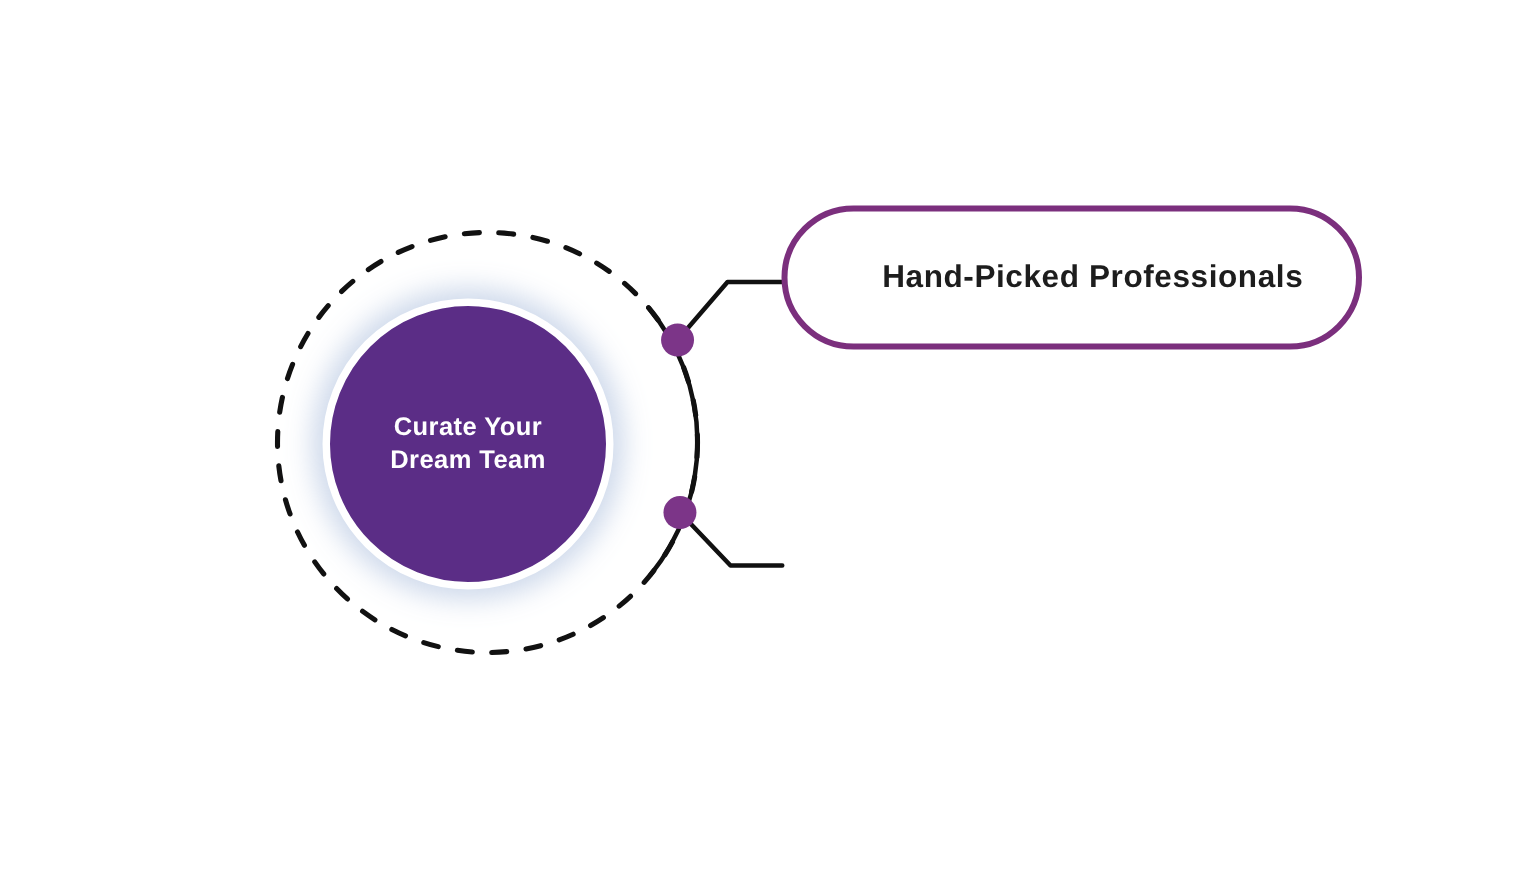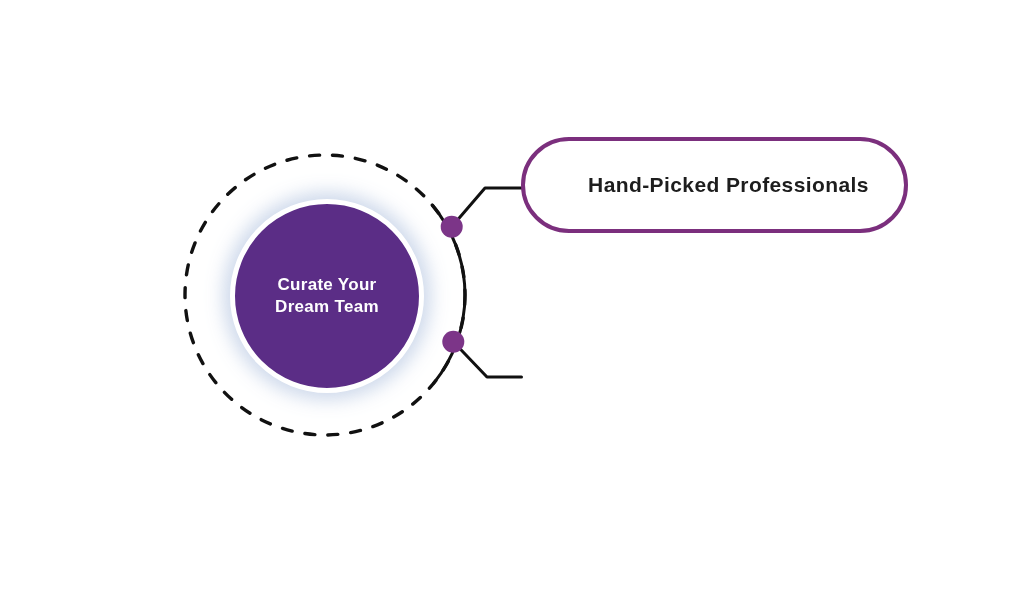--- a/index.html
+++ b/index.html
@@ -18,21 +18,21 @@
   .diagram-svg {
     position: absolute;
     left: 0;
     top: 0;
     width: 1024px;
     height: 597px;
   }
   
   .center-circle {
     position: absolute;
-    left: 230px;
+    left: 215px;
     top: 199px;
     width: 194px;
     height: 194px;
     box-sizing: border-box;
     background: #5b2d86;
     border: 5px solid #ffffff;
     border-radius: 50%;
     box-shadow: 0 0 18px 7px rgba(198, 210, 231, 0.85);
     display: flex;
     align-items: center;

